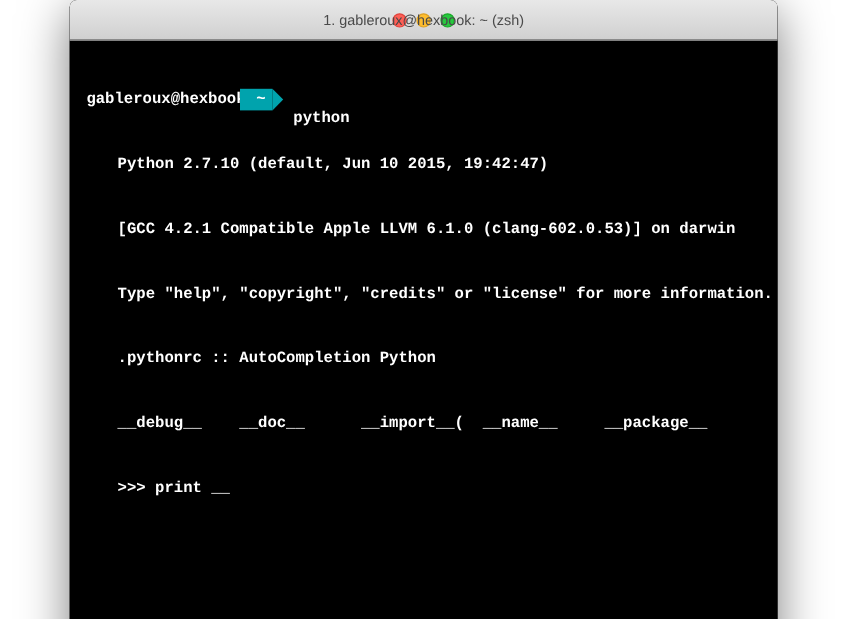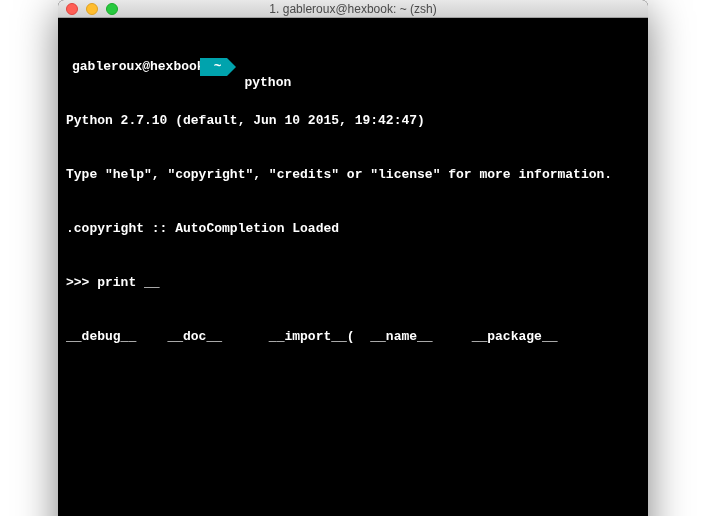--- a/index.html
+++ b/index.html
@@ -18,26 +18,27 @@
     }
     .window {
       width: 590px;
       background: #000;
       border-radius: 6px;
       box-shadow: 0 10px 40px rgba(0,0,0,0.5);
       overflow: hidden;
     }
     .titlebar {
       background: linear-gradient(#e8e8e8, #d0d0d0);
-      height: 18px;
+      height: 34px;
       display: flex;
       align-items: center;
       padding: 0 8px;
       position: relative;
       border-bottom: 1px solid #a0a0a0;
+      justify-content: center;
     }
     .traffic-lights {
       display: flex;
       gap: 8px;
     }
     .light {
       width: 12px;
       height: 12px;
       border-radius: 50%;
     }
@@ -59,20 +60,21 @@
       color: #fff;
       font-size: 13px;
       line-height: 18px;
       padding: 4px 8px 12px 8px;
       white-space: pre;
       font-weight: bold;
     }
     .line {
       display: block;
       white-space: pre;
+      margin-left: 32px;
     }
     .prompt-line {
       display: flex;
       align-items: center;
       height: 18px;
     }
     .user-host {
       background: #000;
       color: #fff;
       padding: 0 4px 0 6px;
@@ -115,24 +117,25 @@
     <div class="title">1. gableroux@hexbook: ~ (zsh)</div>
   </div>
   <div class="terminal-body">
     <div class="prompt-line">
       <span class="user-host">gableroux@hexbook</span>
       <span class="path-seg">~</span>
       <span class="arrow-teal-end"></span>
       <span class="cmd">python</span>
     </div>
     <span class="line">Python 2.7.10 (default, Jun 10 2015, 19:42:47)</span>
+    <span class="line">[GCC 4.2.1 Compatible Apple LLVM 6.1.0 (clang-602.0.53)] on darwin</span>
     <span class="line">Type "help", "copyright", "credits" or "license" for more information.</span>
-    <span class="line">.copyright :: AutoCompletion Loaded</span>
+    <span class="line">.pythonrc :: AutoCompletion Python</span>
+    <span class="line">__debug__    __doc__      __import__(  __name__     __package__</span>
     <span class="line">&gt;&gt;&gt; print __</span>
-    <span class="line">__debug__    __doc__      __import__(  __name__     __package__</span>
     
     
     
     
     
     
     
     
     
     

